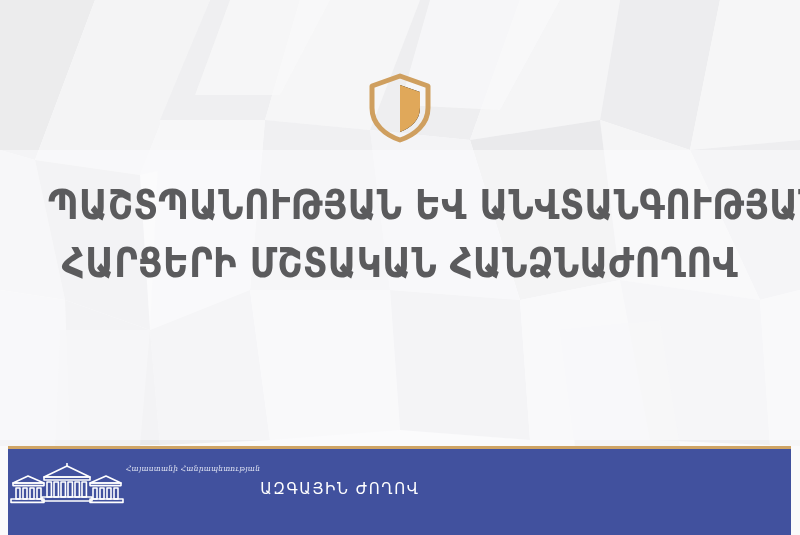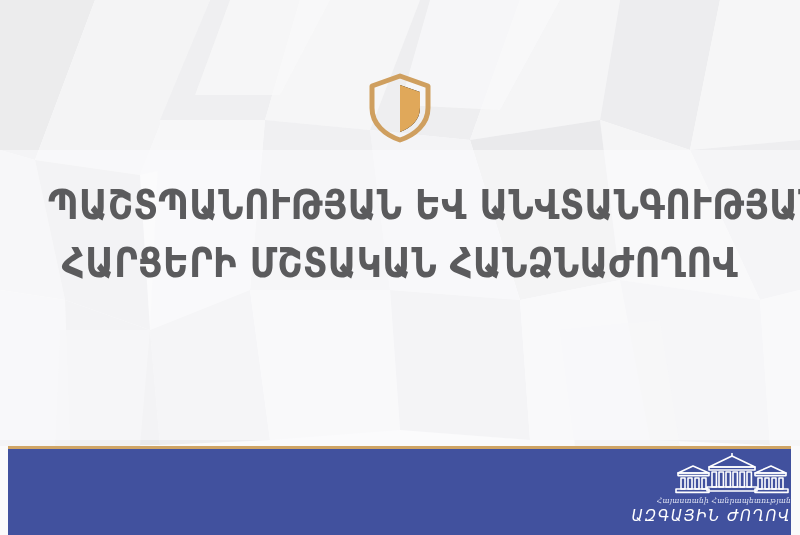--- a/index.html
+++ b/index.html
@@ -65,24 +65,23 @@
   .footer-bar {
     position: absolute;
     left: 8px;
     right: 9px;
     bottom: 0;
     top: 446px;
     background: #41519e;
     border-top: 3px solid #cfa464;
     box-sizing: border-box;
     display: flex;
-    flex-direction: column;
-    align-items: flex-end;
+    align-items: flex-start;
     justify-content: flex-start;
-    padding-top: 4px;
+    padding-top: 14px;
   }
 
   .emblem-building {
     display: block;
   }
 
   .emblem-sub {
     color: #dfe3f2;
     font-family: "DejaVu Serif", "Liberation Serif", serif;
     font-style: italic;
@@ -90,23 +89,22 @@
     letter-spacing: 0.2px;
     margin-top: 1px;
     white-space: nowrap;
   }
 
   .emblem-title {
     color: #ffffff;
     font-family: "DejaVu Sans", "Liberation Sans", sans-serif;
     font-size: 15px;
     letter-spacing: 1.6px;
-    margin-top: 2px;
+    margin-top: 17px;
     white-space: nowrap;
-    font-style: italic;
   }
 </style>
 </head>
 <body>
 
 <div class="banner">
 
   <svg class="bg-layer" viewBox="0 0 800 535" preserveAspectRatio="none" aria-hidden="true">
     <rect x="0" y="0" width="800" height="535" fill="#fafafb"></rect>
     <g>

